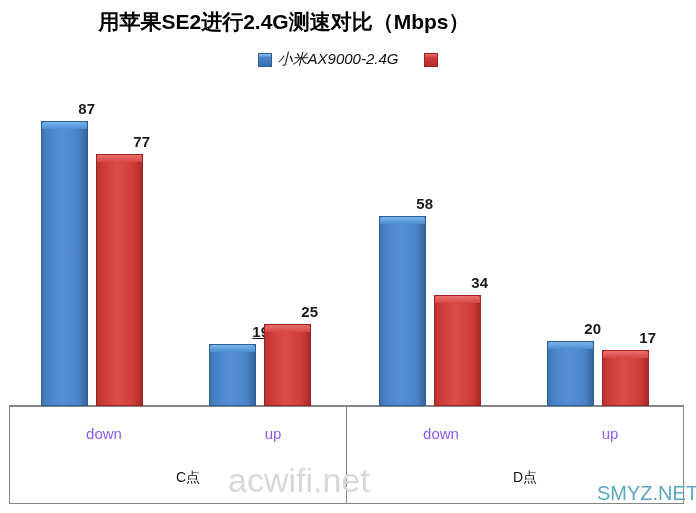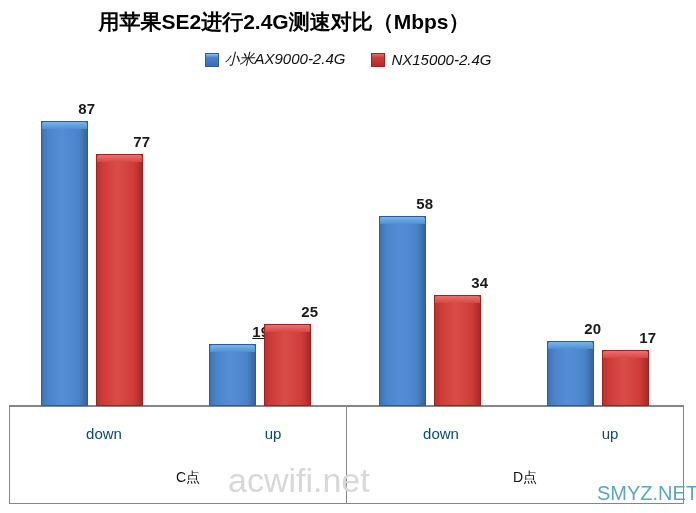--- a/index.html
+++ b/index.html
@@ -146,21 +146,21 @@
     bottom: 0;
     width: 1px;
     background: #868686;
   }
   .cat-label {
     position: absolute;
     top: 18px;
     width: 120px;
     text-align: center;
     font-size: 15px;
-    color: #0c4a6e;
+    color: #8b5cf6;
   }
   .group-label {
     position: absolute;
     top: 62px;
     width: 120px;
     text-align: center;
     font-size: 14px;
     color: #111111;
   }
 
@@ -192,21 +192,20 @@
 
   <div class="chart-title">用苹果SE2进行2.4G测速对比（Mbps）</div>
 
   <div class="legend">
     <div class="legend-entry">
       <span class="legend-swatch blue"></span>
       <span class="legend-label">小米AX9000-2.4G</span>
     </div>
     <div class="legend-entry">
       <span class="legend-swatch red"></span>
-      <span class="legend-label">NX15000-2.4G</span>
     </div>
   </div>
 
   <div class="plot">
     <div class="baseline"></div>
 
     <div class="bar blue" id="bar-0" style="left: 32px; height: 285px;">
       <div class="body"></div>
       <div class="cap"></div>
     </div>

